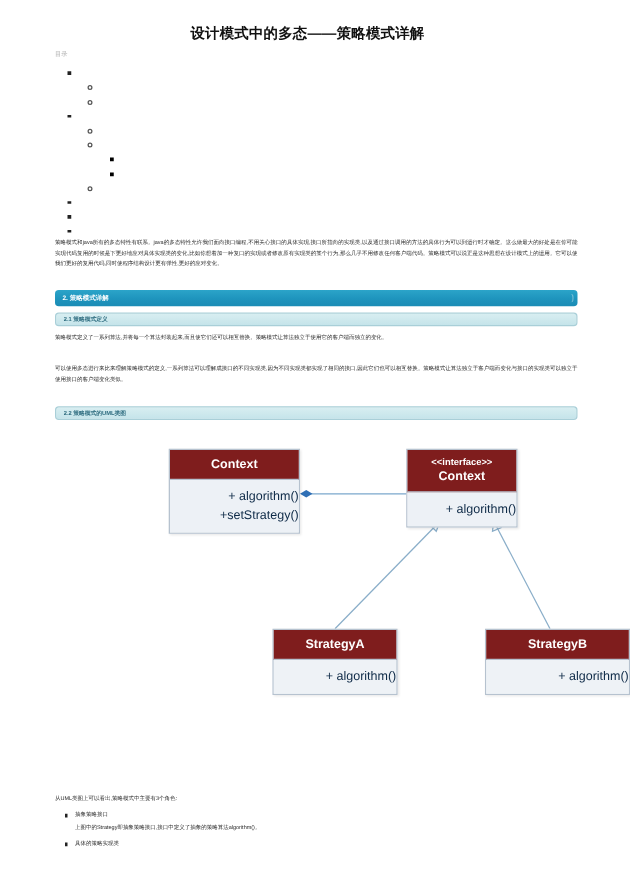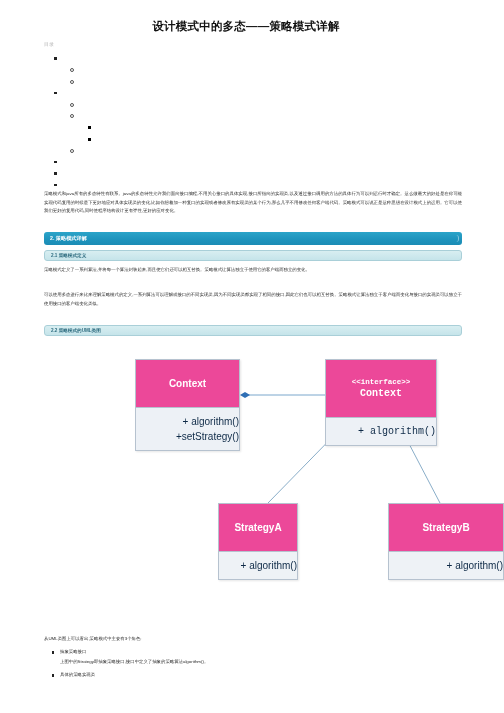--- a/index.html
+++ b/index.html
@@ -150,49 +150,49 @@
   .uml svg { position: absolute; left: 0; top: 0; }
 
   .node {
     position: absolute;
     box-sizing: border-box;
     border: 1px solid #b6c2cf;
     background: #f2f5f8;
     box-shadow: 1px 1px 2px rgba(0,0,0,0.10);
   }
   .node .head {
-    background: #ec4899;
+    background: #7f1d1d;
     color: #ffffff;
     text-align: center;
     font-size: 10px;
     font-weight: bold;
     line-height: 13px;
-    padding: 17px 2px;
+    padding: 5px 2px;
     border-bottom: 1px solid #b6c2cf;
   }
   .node .head .small {
     display: block;
     font-size: 7.5px;
     font-weight: bold;
     line-height: 10px;
   }
   .node .body {
     color: #0e2a47;
     font-size: 10px;
     line-height: 15px;
     padding: 6px 0 6px 10px;
     background: #eef2f6;
     text-align: right;
   }
   .node.iface .body,
   .node.ctx .body { background: #edf1f6; }
 
   #node-context  { left: 135px; top: 14px;  width: 105px; }
-  #node-strategy { left: 325px; top: 14px;  width: 112px; font-family: Liberation Mono, monospace; }
-  #node-sa       { left: 218px; top: 158px; width: 80px; }
+  #node-strategy { left: 325px; top: 14px;  width: 89px; }
+  #node-sa       { left: 218px; top: 158px; width: 100px; }
   #node-sb       { left: 388px; top: 158px; width: 116px; }
 
   
   .rolelist {
     position: absolute;
     left: 44px; top: 648px;
     width: 420px;
     font-size: 4.4px;
     color: #2b2b2b;
     line-height: 8.4px;

